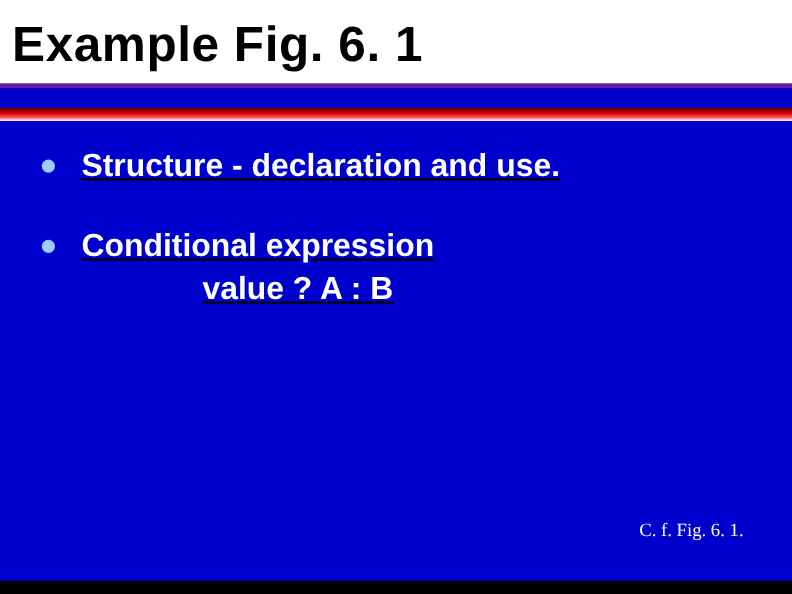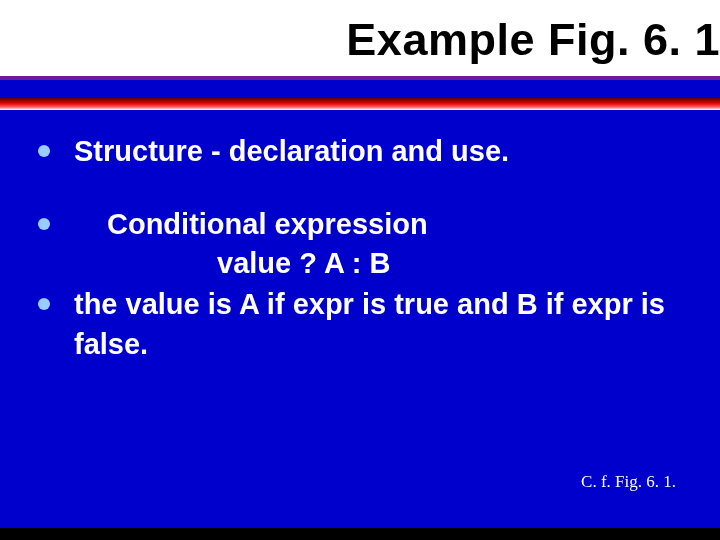--- a/index.html
+++ b/index.html
@@ -6,21 +6,21 @@
   html, body { width: 720px; height: 540px; overflow: hidden; }
   body {
     background: #0000cc;
     font-family: Arial, Helvetica, sans-serif;
     position: relative;
   }
   .title-block {
     background: #ffffff;
     width: 100%;
     padding: 14px 0 10px 11px;
-    text-align: right;
+    text-align: left;
   }
   .title-text {
     color: #000000;
     font-size: 45px;
     font-weight: 900;
     letter-spacing: 0.5px;
   }
   .stripe-purple {
     height: 4px;
     background: #6a1a9a;
@@ -31,27 +31,28 @@
     background: #0000cc;
     width: 100%;
   }
   .stripe-redgrad {
     height: 12px;
     width: 100%;
     background: linear-gradient(to bottom, #5a0000 0%, #d40000 40%, #ff4a4a 70%, #ffffff 100%);
   }
   .content {
     padding: 22px 38px 0 38px;
+    text-decoration: underline;
   }
   .bullet-row {
     display: flex;
     align-items: flex-start;
     margin-bottom: 34px;
   }
-  .bullet-row.tight { margin-bottom: 2px; gap: 33px; }
+  .bullet-row.tight { margin-bottom: 2px; }
   .bullet-dot {
     width: 12px;
     height: 12px;
     border-radius: 50%;
     background: #99ccff;
     margin-top: 13px;
     margin-right: 24px;
     flex: 0 0 auto;
   }
   .bullet-body {
@@ -100,22 +101,18 @@
   </div>
 
   <div class="bullet-row tight">
     <div class="bullet-dot"></div>
     <div class="bullet-body">
       <span>Conditional expression</span><br>
       <span class="indent">value ? A : B</span>
     </div>
   </div>
 
-  <div class="bullet-row">
-    <div class="bullet-dot"></div>
-    <div class="bullet-body">the value is A if expr is true and B if expr is false.</div>
-  </div>
 
 </div>
 
 <div class="footnote">C. f. Fig. 6. 1.</div>
 
 <div class="bottom-bar"></div>
 
 </body></html>

